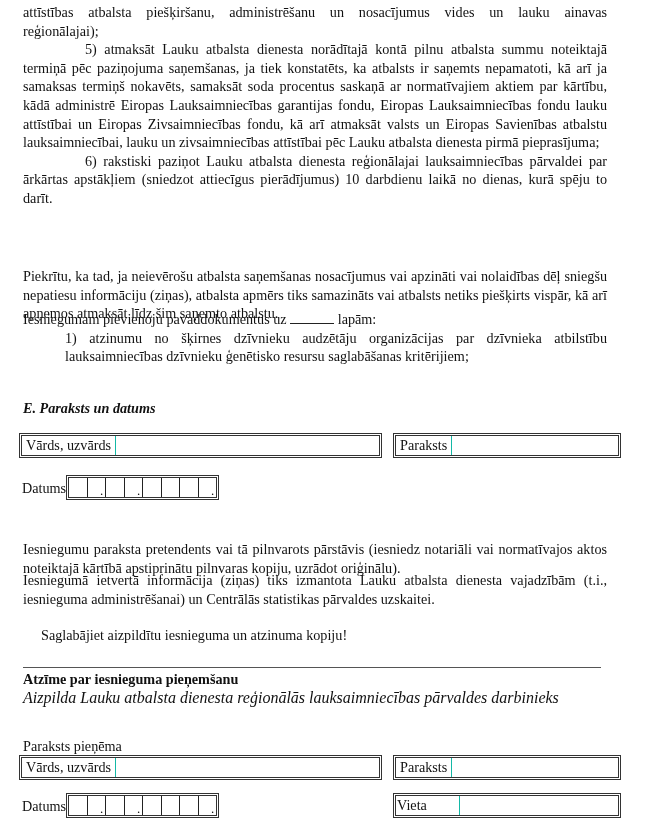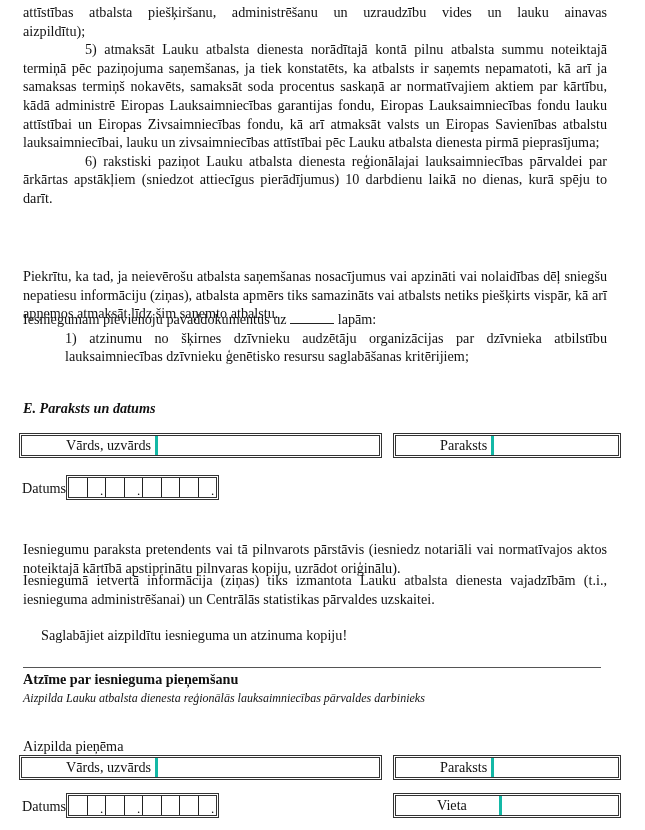--- a/index.html
+++ b/index.html
@@ -14,38 +14,38 @@
   .block { position: absolute; left: 23px; width: 584px; }
   .sub { padding-left: 42px; }
   .heading-e { font-style: italic; font-weight: bold; }
   .blank-short { display: inline-block; width: 44px; border-bottom: 1px solid #222; height: 12px; vertical-align: baseline; }
   .blank-long { display: inline-block; width: 403px; border-bottom: 1px solid #222; height: 12px; vertical-align: baseline; margin-left: 6px; }
 
   .field {
     position: absolute; height: 19px; border: 3px double #333;
     display: flex; box-sizing: content-box;
   }
-  .field .lbl { padding: 0 4px; line-height: 19px; border-right: 3px solid #14b8a6; white-space: nowrap; margin-left: 40px; }
+  .field .lbl { padding: 0 4px; line-height: 19px; border-right: 1px solid #14b8a6; white-space: nowrap; }
   .field .val { flex: 1; }
   .date-wrap { position: absolute; display: flex; align-items: center; }
   .date-wrap .dlbl { line-height: 20px; }
   .date-box { display: flex; height: 19px; border: 3px double #333; }
   .date-box .cell { width: 17.5px; border-right: 1px solid #222; position: relative; }
   .date-box .cell:last-child { border-right: none; }
   .date-box .cell.dot::after { content: "."; position: absolute; right: 2px; bottom: -2px; font-size: 13px; }
   .rule { position: absolute; left: 23px; width: 578px; border-top: 1.5px solid #555; }
   .bold { font-weight: bold; }
   .ital { font-style: italic; }
 </style>
 </head>
 <body>
 
 <div class="block" style="top:3px;">
-  <p class="justify-last">attīstības atbalsta piešķiršanu, administrēšanu un uzraudzību vides un lauku ainavas</p>
-  <p>aizpildītu);</p>
+  <p class="justify-last">attīstības atbalsta piešķiršanu, administrēšanu un nosacījumus vides un lauku ainavas</p>
+  <p>reģionālajai);</p>
   <p class="indent">5) atmaksāt Lauku atbalsta dienesta norādītajā kontā pilnu atbalsta summu noteiktajā termiņā pēc paziņojuma saņemšanas, ja tiek konstatēts, ka atbalsts ir saņemts nepamatoti, kā arī ja samaksas termiņš nokavēts, samaksāt soda procentus saskaņā ar normatīvajiem aktiem par kārtību, kādā administrē Eiropas Lauksaimniecības garantijas fondu, Eiropas Lauksaimniecības fondu lauku attīstībai un Eiropas Zivsaimniecības fondu, kā arī atmaksāt valsts un Eiropas Savienības atbalstu lauksaimniecībai, lauku un zivsaimniecības attīstībai pēc Lauku atbalsta dienesta pirmā pieprasījuma;</p>
   <p class="indent">6) rakstiski paziņot Lauku atbalsta dienesta reģionālajai lauksaimniecības pārvaldei par ārkārtas apstākļiem (sniedzot attiecīgus pierādījumus) 10 darbdienu laikā no dienas, kurā spēju to darīt.</p>
 </div>
 
 <div class="block" style="top:241px;margin-top:26px;">
   <p>Piekrītu, ka tad, ja neievērošu atbalsta saņemšanas nosacījumus vai apzināti vai nolaidības dēļ sniegšu nepatiesu informāciju (ziņas), atbalsta apmērs tiks samazināts vai atbalsts netiks piešķirts vispār, kā arī apņemos atmaksāt līdz šim saņemto atbalstu.</p>
 </div>
 
 <div class="block" style="top:310px;">
   <p style="text-align:left;">
@@ -89,25 +89,25 @@
   <p>Iesniegumā ietvertā informācija (ziņas) tiks izmantota Lauku atbalsta dienesta vajadzībām (t.i., iesnieguma administrēšanai) un Centrālās statistikas pārvaldes uzskaitei.</p>
 </div>
 <div class="block" style="top:626px; left:41px;">
   <p style="text-align:left;">Saglabājiet aizpildītu iesnieguma un atzinuma kopiju!</p>
 </div>
 
 <div class="rule" style="top:667px;"></div>
 
 <div class="block" style="top:670px;">
   <p class="bold" style="text-align:left;">Atzīme par iesnieguma pieņemšanu</p>
-  <p class="ital" style="text-align:left; font-size:12px;">Aizpilda Lauku atbalsta dienesta reģionālās lauksaimniecības pārvaldes darbinieks</p>
+  <p class="ital" style="text-align:left; font-size:16px;">Aizpilda Lauku atbalsta dienesta reģionālās lauksaimniecības pārvaldes darbinieks</p>
 </div>
 
 <div class="block" style="top:737px;">
-  <p style="text-align:left;">Aizpilda pieņēma</p>
+  <p style="text-align:left;">Paraksts pieņēma</p>
 </div>
 
 <div class="field" style="left:19px; top:755px; width:357px;">
   <span class="lbl">Vārds, uzvārds</span>
   <span class="val"></span>
 </div>
 <div class="field" style="left:393px; top:755px; width:222px;">
   <span class="lbl">Paraksts</span>
   <span class="val"></span>
 </div>

